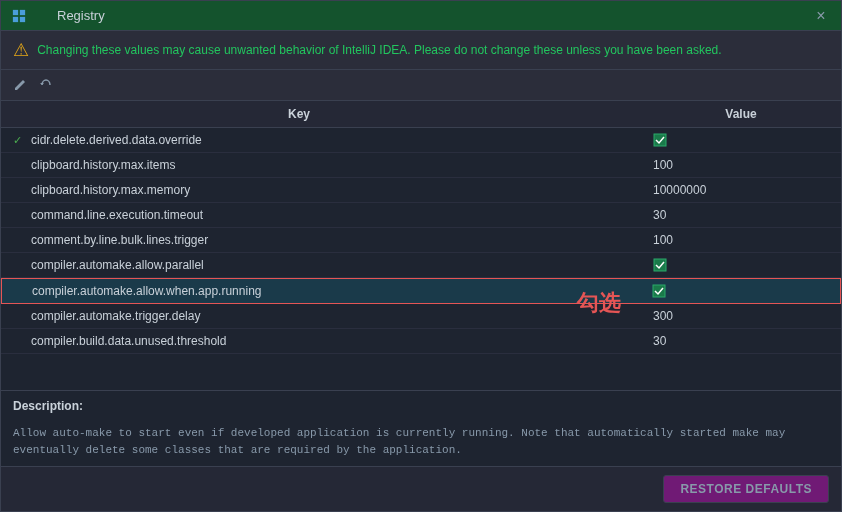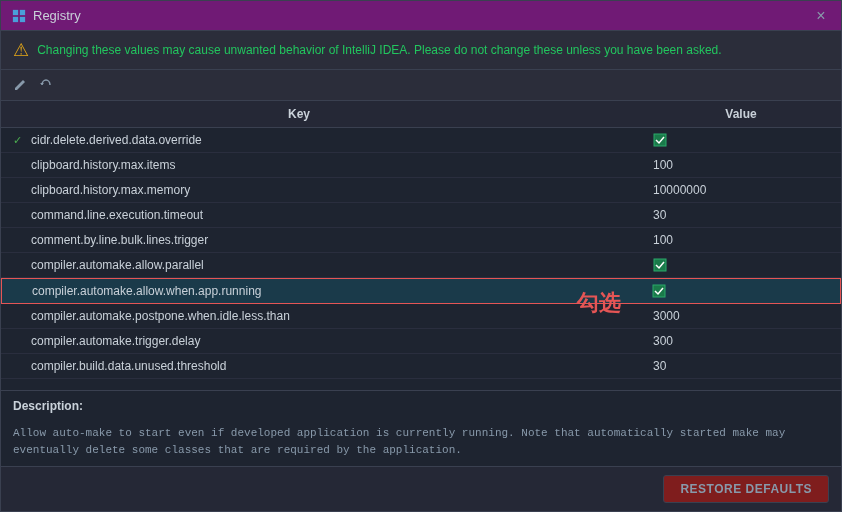--- a/index.html
+++ b/index.html
@@ -21,27 +21,28 @@
       width: 842px;
       height: 512px;
       background: #1e2430;
       border: 1px solid #3a4050;
       display: flex;
       flex-direction: column;
       position: relative;
     }
 
     .title-bar {
-      background: #701a75;
+      background: #14532d;
       height: 30px;
       display: flex;
       align-items: center;
       padding: 0 10px;
       border-bottom: 1px solid #3a4050;
       flex-shrink: 0;
+      gap: 24px;
     }
 
     .title-bar-icon {
       width: 16px;
       height: 16px;
       margin-right: 6px;
       display: flex;
       align-items: center;
       justify-content: center;
     }
@@ -247,21 +248,21 @@
       padding: 6px 16px;
       font-size: 12px;
       font-weight: 600;
       cursor: pointer;
       border: none;
       border-radius: 3px;
       letter-spacing: 0.5px;
     }
 
     .btn-secondary {
-      background: #7f1d1d;
+      background: #701a75;
       color: #8899aa;
       border: 1px solid #3a4050;
     }
 
     .btn-primary {
       background: #2b3a4a;
       color: #c9d1d9;
       border: 1px solid #3a5060;
     }
   </style>
@@ -379,29 +380,20 @@
             <div class="row-value">
               <span class="checkbox-icon"><svg viewBox="0 0 14 14" xmlns="http://www.w3.org/2000/svg">
         <rect x="1" y="1" width="12" height="12" fill="#1a7a4a" stroke="#2aaa6a" stroke-width="1"></rect>
         <polyline points="3,7 6,10 11,4" stroke="white" stroke-width="1.5" fill="none"></polyline>
       </svg></span>
             </div>
           </div>
           <div class="table-row">
             <div class="row-key">
               <span style="min-width: 12px; display: inline-block;"></span>
-              <span>compiler.automake.postpone.when.idle.less.than</span>
-            </div>
-            <div class="row-value">
-              <span>3000</span>
-            </div>
-          </div>
-          <div class="table-row">
-            <div class="row-key">
-              <span style="min-width: 12px; display: inline-block;"></span>
               <span>compiler.automake.trigger.delay</span>
             </div>
             <div class="row-value">
               <span>300</span>
             </div>
           </div>
           <div class="table-row">
             <div class="row-key">
               <span style="min-width: 12px; display: inline-block;"></span>
               <span>compiler.build.data.unused.threshold</span>

